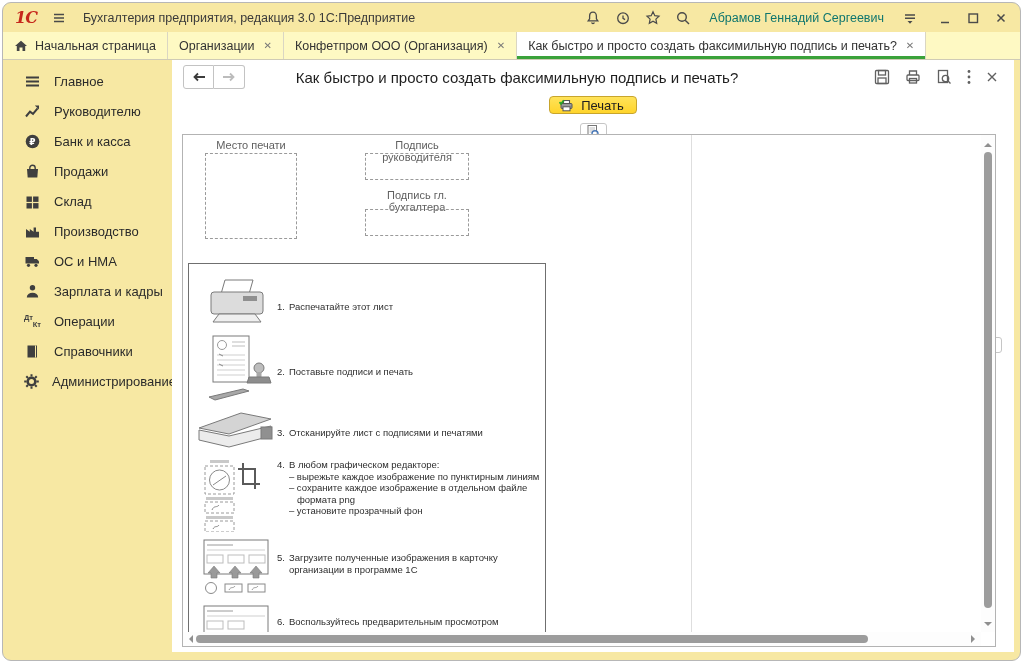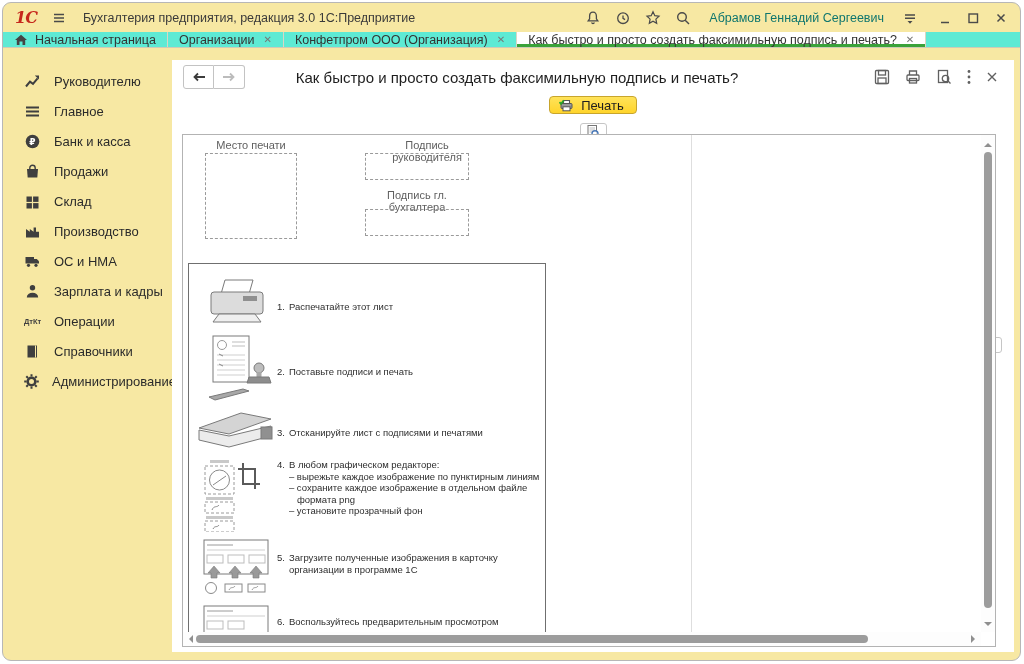--- a/index.html
+++ b/index.html
@@ -11,31 +11,31 @@
   .titlebar { position:absolute; top:0; left:0; right:0; height:29px; display:flex; align-items:center; padding:0 12px; }
   .logo { font-family:"DejaVu Serif",serif; font-style:italic; font-weight:bold; font-size:16px; color:#c6281c; margin-right:14px; letter-spacing:-1px; }
   .hamburger { margin-right:16px; cursor:pointer; display:flex; }
   .tb-title { font-size:12.5px; color:#3a3a3a; }
   .tb-right { margin-left:auto; display:flex; align-items:center; gap:14px; }
   .tb-ico { display:flex; align-items:center; cursor:pointer; }
   .tb-user { font-size:12.5px; color:#0f766e; margin:0 4px; }
   .winctl { display:flex; align-items:center; gap:14px; margin-left:6px; }
 
   
-  .tabbar { position:absolute; top:29px; left:0; right:0; height:16px; background:#5eead4; border-bottom:1px solid #cfcbb6; display:flex; }
+  .tabbar { position:absolute; top:29px; left:0; right:0; height:28px; background:#fef9c3; border-bottom:1px solid #cfcbb6; display:flex; }
   .tab { display:flex; align-items:center; gap:7px; padding:0 11px; font-size:12.5px; color:#333; border-right:1px solid #dad6c3; cursor:pointer; white-space:nowrap; }
   .tab .x { color:#777; font-size:10px; line-height:10px; margin-left:2px; }
   .tab.active { background:#fff; box-shadow:inset 0 -3px 0 #3aa23a; }
 
   
   .app-body { position:absolute; top:57px; left:5px; right:6px; bottom:8px; display:flex; }
   .sidebar { width:164px; padding-top:6px; }
   .side-item { height:30px; display:flex; align-items:center; gap:12px; padding-left:15px; font-size:13px; color:#2b2b2b; cursor:pointer; }
   .side-item .ic { width:19px; display:flex; justify-content:center; }
-  .dtkt { display:flex; flex-direction:row; width:17px; font-size:7.5px; font-weight:bold; color:#3f3f3f; line-height:7px; }
+  .dtkt { display:flex; flex-direction:column; width:17px; font-size:7.5px; font-weight:bold; color:#3f3f3f; line-height:7px; }
   .dtkt span:first-child { align-self:flex-start; }
   .dtkt span:last-child { align-self:flex-end; }
 
   .content { position:relative; flex:1; background:#fff; }
 
   
   .content-header { position:absolute; top:0; left:0; right:0; height:36px; }
   .navbtns { position:absolute; left:11px; top:5px; display:flex; }
   .navbtn { width:31px; height:24px; background:#fff; border:1px solid #c3c3c3; display:flex; align-items:center; justify-content:center; cursor:pointer; }
   .navbtn.back { border-radius:3px 0 0 3px; }
@@ -168,35 +168,35 @@
       <span>Как быстро и просто создать факсимильную подпись и печать?</span>
       <span class="x">✕</span>
     </div>
   </div>
 
   <div class="app-body">
     <div class="sidebar">
       <div class="side-item">
         <span class="ic">
             <svg width="17" height="17">
-              <path d="M2 13.5 6 8.6l3 2.3 4.6-5.6" stroke="#3f3f3f" stroke-width="2" fill="none"></path>
-              <path d="M10.8 2.4h4.2v4.2z" fill="#3f3f3f"></path>
-            </svg>
-          </span>
-        <span>Руководителю</span>
-      </div>
-      <div class="side-item">
-        <span class="ic">
-            <svg width="17" height="17">
               <rect x="2" y="3.5" width="13" height="2" fill="#3f3f3f"></rect>
               <rect x="2" y="7.5" width="13" height="2" fill="#3f3f3f"></rect>
               <rect x="2" y="11.5" width="13" height="2" fill="#3f3f3f"></rect>
             </svg>
           </span>
         <span>Главное</span>
+      </div>
+      <div class="side-item">
+        <span class="ic">
+            <svg width="17" height="17">
+              <path d="M2 13.5 6 8.6l3 2.3 4.6-5.6" stroke="#3f3f3f" stroke-width="2" fill="none"></path>
+              <path d="M10.8 2.4h4.2v4.2z" fill="#3f3f3f"></path>
+            </svg>
+          </span>
+        <span>Руководителю</span>
       </div>
       <div class="side-item">
         <span class="ic">
             <svg width="17" height="17">
               <circle cx="8.5" cy="8.5" r="6.8" fill="#3f3f3f"></circle>
               <text x="8.5" y="11.6" fill="#fff" font-size="9" font-weight="bold" text-anchor="middle" font-family="DejaVu Sans">₽</text>
             </svg>
           </span>
         <span>Банк и касса</span>
       </div>
@@ -394,21 +394,21 @@
         </span>
         <span class="btn-help">?</span>
       </div>
 
       <div class="preview">
         <div class="page-edge"></div>
 
         <div class="doc-lbl" style="left:22px;width:92px;top:4px">Место печати</div>
         <div class="dash" style="left:22px;top:18px;width:92px;height:86px"></div>
 
-        <div class="doc-lbl" style="left:192px;width:104px;top:4px">Подпись руководителя</div>
+        <div class="doc-lbl" style="left:182px;width:104px;top:4px">Подпись руководителя</div>
         <div class="dash" style="left:182px;top:18px;width:104px;height:27px"></div>
 
         <div class="doc-lbl" style="left:182px;width:104px;top:54px">Подпись гл. бухгалтера</div>
         <div class="dash" style="left:182px;top:74px;width:104px;height:27px"></div>
 
         <div class="instr">
 
           <svg class="step-img" style="left:14px;top:12px" width="72" height="52">
             <polygon points="22,4 50,4 46,18 18,18" fill="#fff" stroke="#7a7a7a"></polygon>
             <rect x="8" y="16" width="52" height="22" rx="3" fill="#dcdcdc" stroke="#7a7a7a"></rect>

